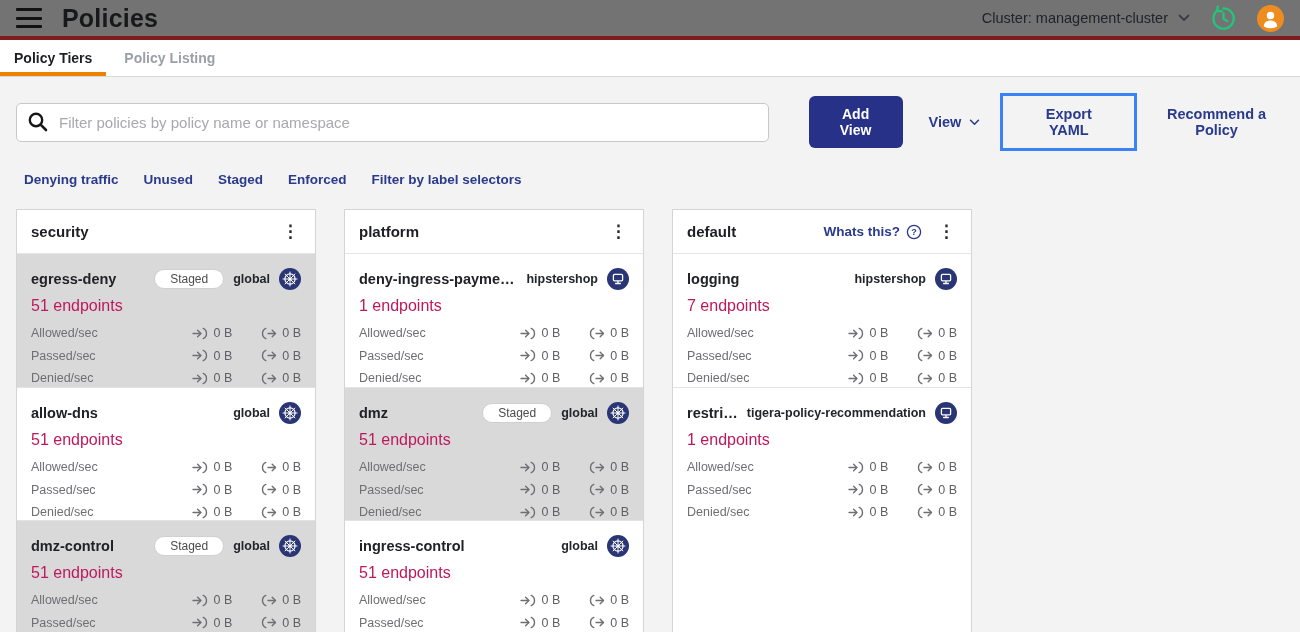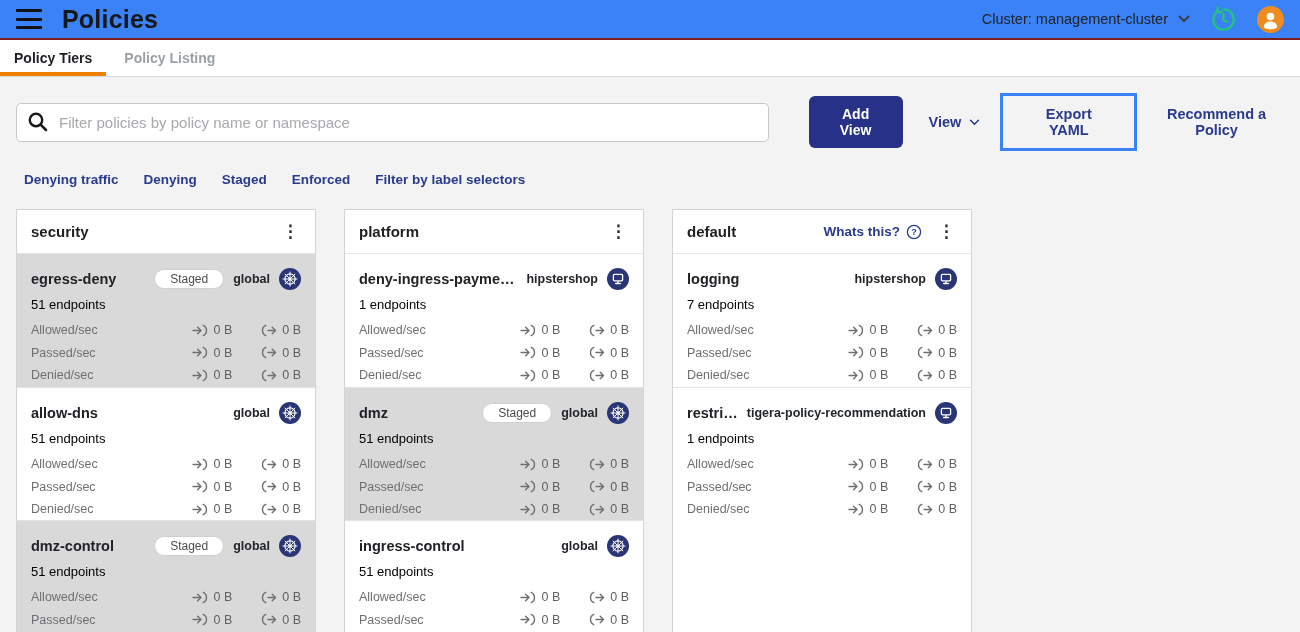--- a/index.html
+++ b/index.html
@@ -1,21 +1,21 @@
 <!DOCTYPE html>
 <html><head>
 <meta charset="utf-8">
 <style>
   * { box-sizing: border-box; margin: 0; padding: 0; }
   html,body { width:1300px; height:632px; overflow:hidden; }
   body { font-family:"Liberation Sans", sans-serif; background:#f3f3f4; }
 
   
-  .topbar { height:40px; background:#3b82f6; display:flex; align-items:center;
-            padding:0 16px; border-bottom:2px solid #7f1d1d; }
+  .topbar { height:40px; background:#737373; display:flex; align-items:center;
+            padding:0 16px; border-bottom:4px solid #7f1d1d; }
   .hamburger { width:26px; height:20px; display:flex; flex-direction:column;
                justify-content:space-between; cursor:pointer; background:none; border:none; }
   .hamburger span { display:block; height:3px; background:#121212; border-radius:1px; }
   .page-title { font-size:25px; font-weight:700; color:#17181a; margin-left:20px; letter-spacing:.2px; }
   .topbar-right { margin-left:auto; display:flex; align-items:center; gap:20px; }
   .cluster-select { display:flex; align-items:center; gap:10px; background:none; border:none;
                     font-family:inherit; font-size:14.5px; color:#20232a; cursor:pointer; }
   .icon-btn { background:none; border:none; cursor:pointer; display:flex; align-items:center; }
 
   
@@ -71,21 +71,21 @@
   .policy-card + .policy-card { border-top:1px solid #e3e3e3; }
   .policy-card.highlighted { background:#d9d9da; }
   .card-top { display:flex; align-items:center; justify-content:space-between; height:24px; }
   .policy-name { font-size:14.5px; font-weight:600; color:#202226; white-space:nowrap;
                  overflow:hidden; text-overflow:ellipsis; }
   .card-badges { display:flex; align-items:center; gap:9px; flex-shrink:0; margin-left:8px; }
   .staged-pill { font-size:12px; color:#4c4c4c; background:#fff; border:1px solid #d0d0d0;
                  border-radius:12px; padding:2px 15px; }
   .scope { font-size:12.5px; font-weight:700; color:#22252a; white-space:nowrap; }
   .scope-icon { width:22px; height:22px; display:flex; }
-  .endpoints { display:inline-block; font-size:13px; color:#000000; margin:6px 0 7px;
+  .endpoints { display:inline-block; font-size:16px; color:#be185d; margin:6px 0 7px;
                text-decoration:none; cursor:pointer; }
   .metric-row { display:flex; align-items:center; justify-content:space-between; height:22.5px; }
   .metric-label { font-size:12.5px; color:#6f6f73; }
   .metric-values { display:flex; gap:29px; }
   .mv { display:flex; align-items:center; gap:5px; font-size:12.5px; color:#5f5f64; }
 </style>
 </head>
 <body>
 
 <header class="topbar">
@@ -142,21 +142,21 @@
       </svg>
     </button>
     <div class="export-highlight">
       <button class="btn-export">Export YAML</button>
     </div>
     <button class="btn-recommend">Recommend a Policy</button>
   </div>
 
   <div class="filters">
     <button class="filter-link">Denying traffic</button>
-    <button class="filter-link">Denying</button>
+    <button class="filter-link">Unused</button>
     <button class="filter-link">Staged</button>
     <button class="filter-link">Enforced</button>
     <button class="filter-link">Filter by label selectors</button>
   </div>
 
   <div class="board" id="tiers-board">
   <section class="tier">
     <header class="tier-header">
       <h2 class="tier-name">security</h2>
       <div class="tier-header-right">

